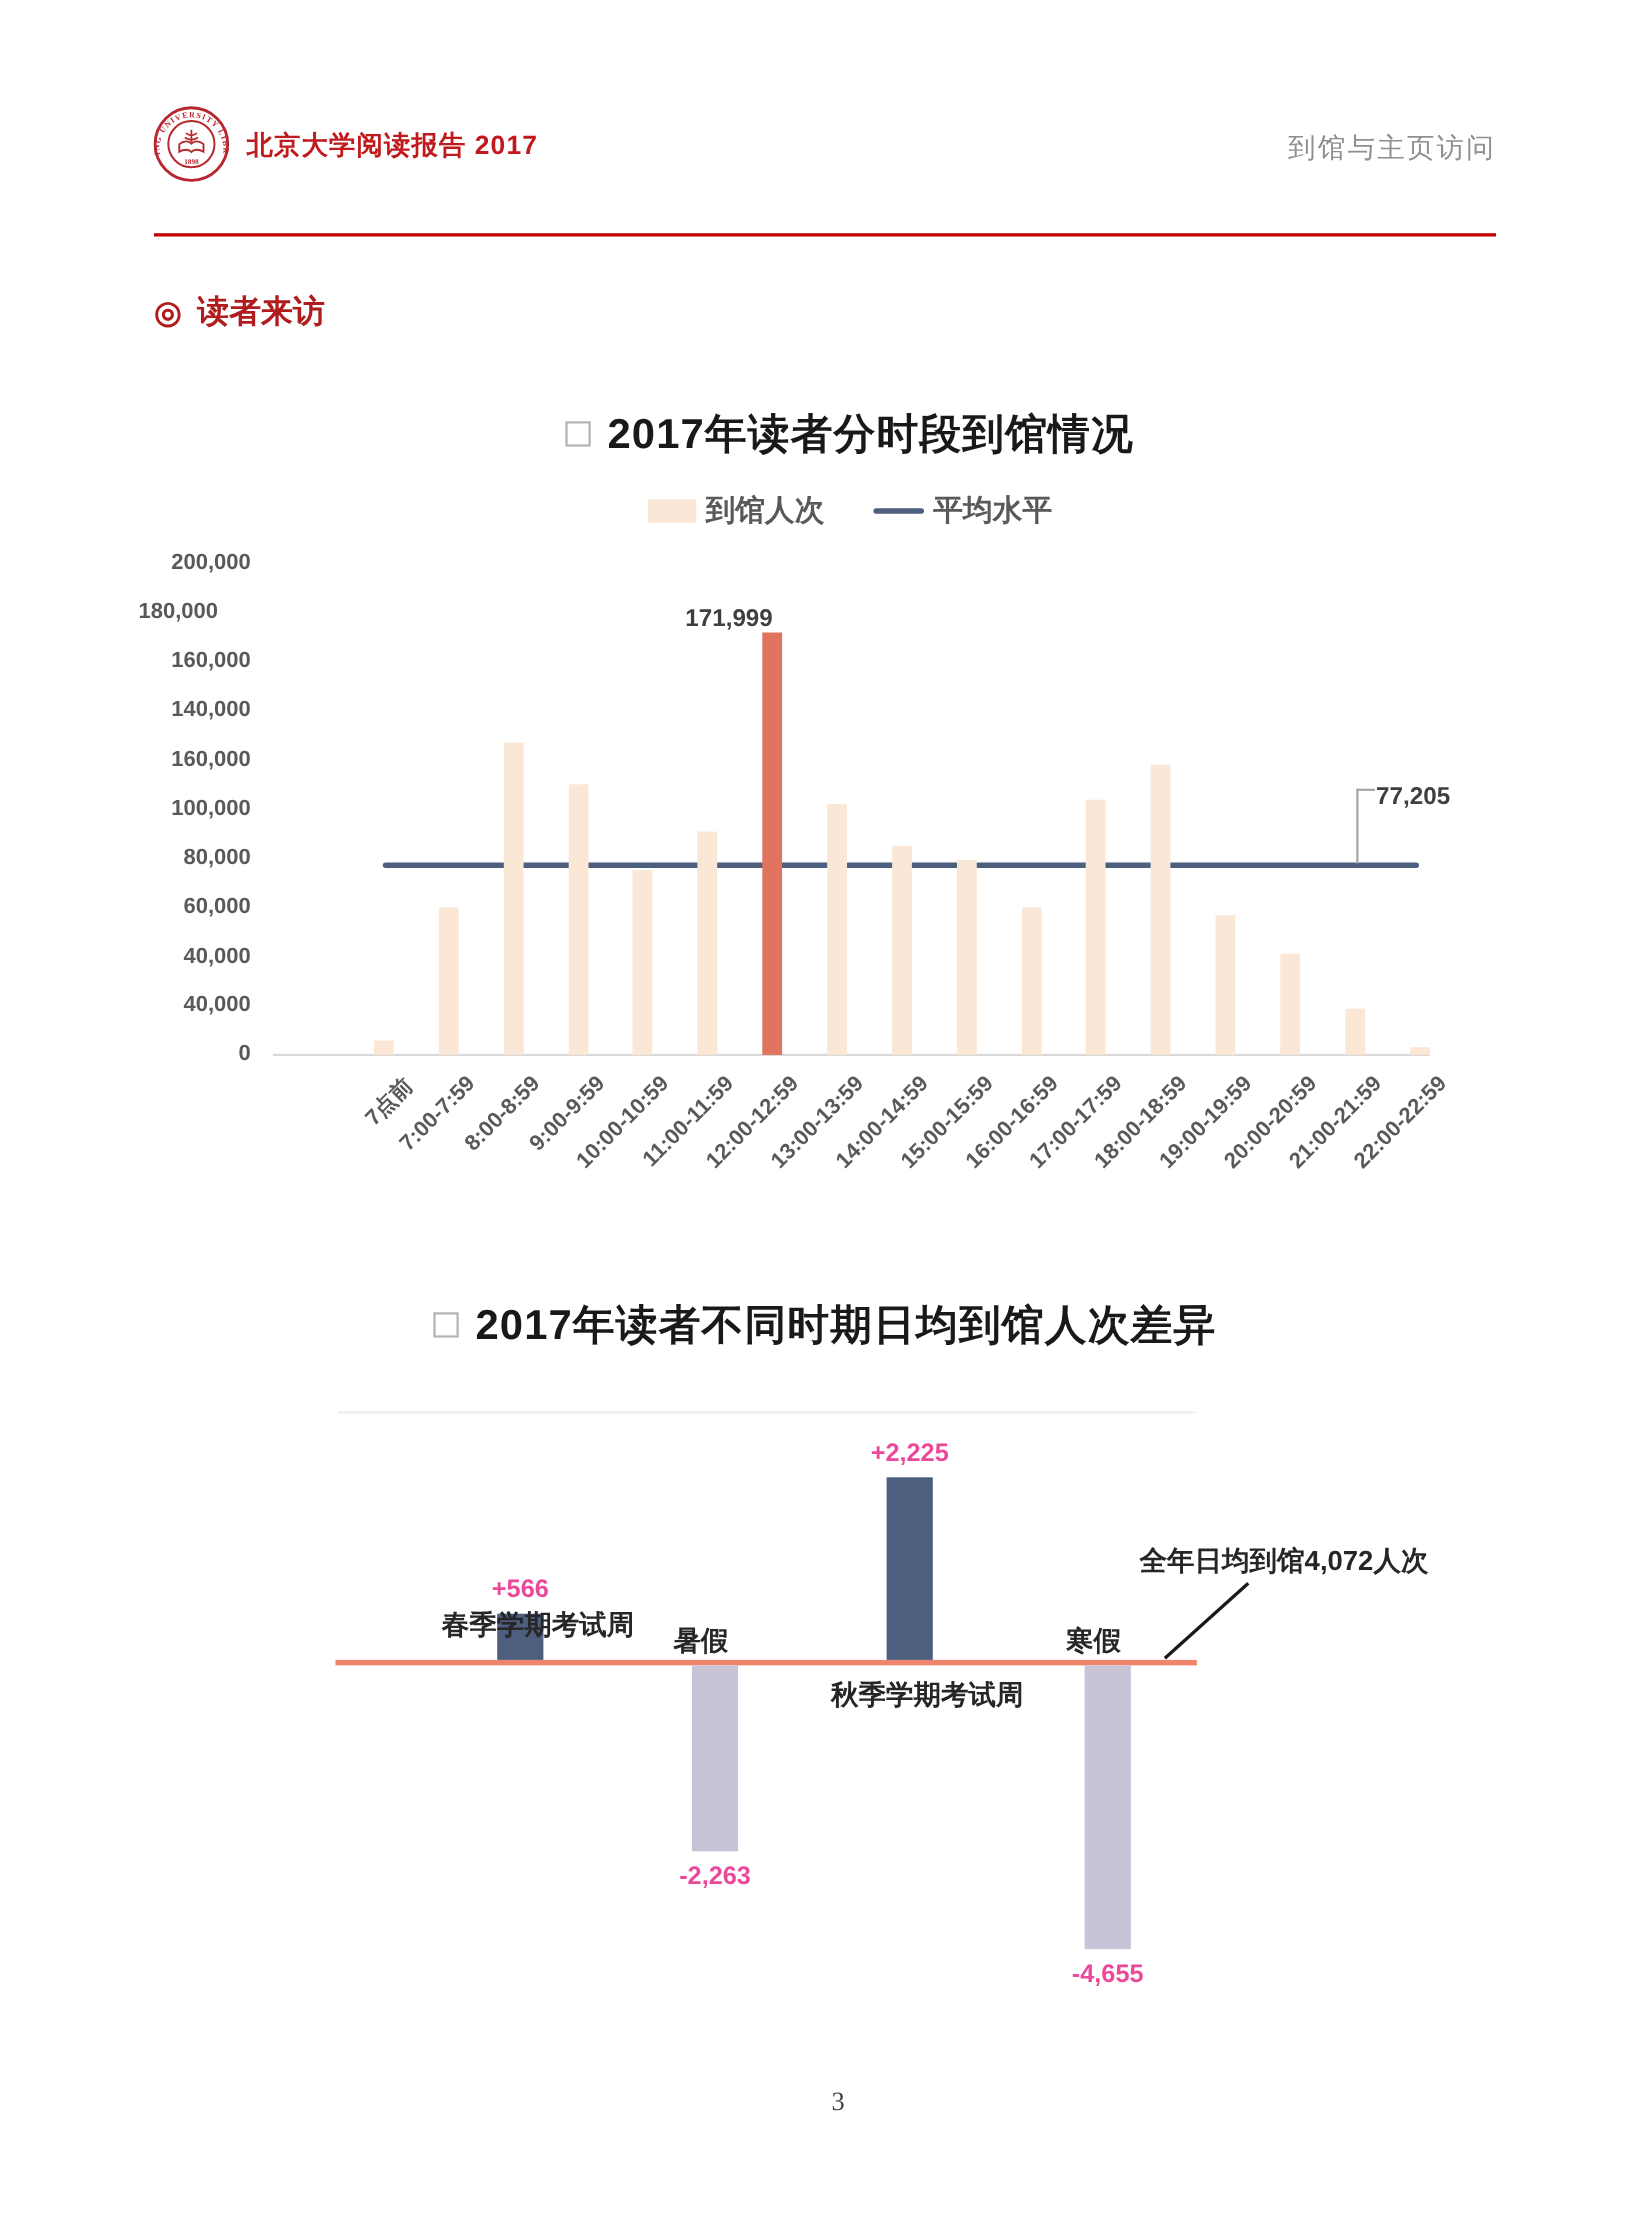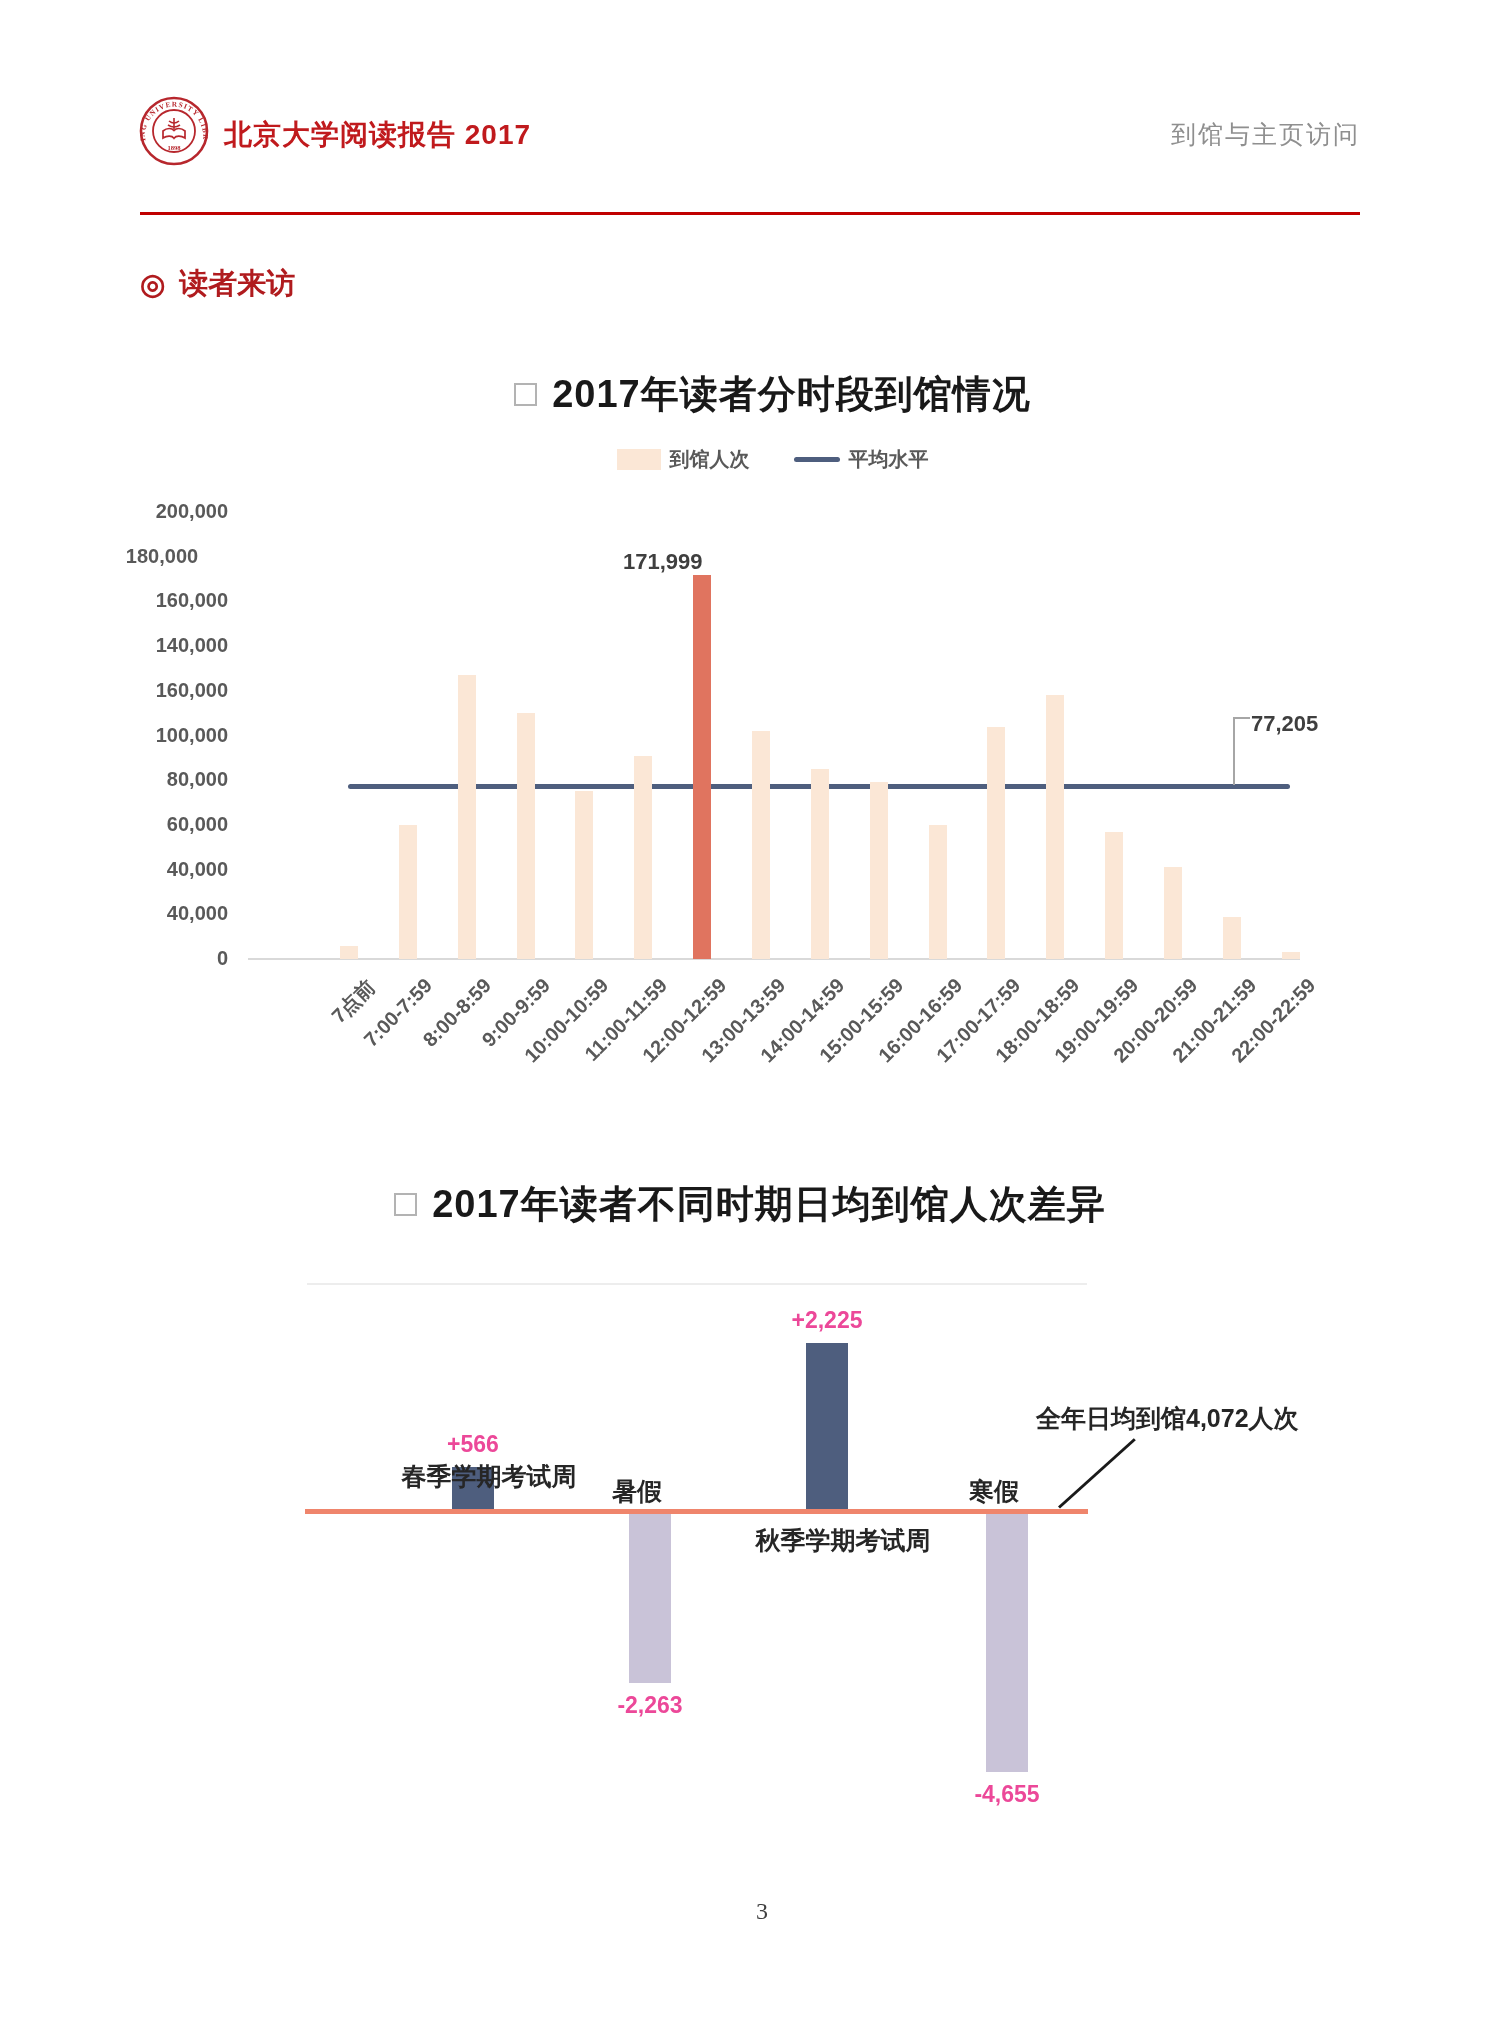--- a/index.html
+++ b/index.html
@@ -4,21 +4,21 @@
 <style>
   html,body{margin:0;padding:0;background:#fff;}
   .page{
     position:relative;width:1500px;height:2036px;background:#ffffff;overflow:hidden;
     font-family:"Liberation Sans", sans-serif;
   }
 
   
   .logo-svg{position:absolute;left:138px;top:95px;width:72px;height:72px;}
   .doc-title{
-    position:absolute;left:224px;top:116px;font-size:28px;font-weight:600;
+    position:absolute;left:224px;top:116px;font-size:24px;font-weight:600;
     color:#c01a1d;letter-spacing:1px;white-space:nowrap;
   }
   .header-right{
     position:absolute;right:140px;top:118px;font-size:25px;font-weight:500;
     color:#8f8f8f;letter-spacing:2px;white-space:nowrap;
   }
   .header-rule{position:absolute;left:140px;top:212px;width:1220px;height:3px;background:#c00000;}
 
   
   .section-heading{
@@ -29,21 +29,21 @@
   
   .chart-title-wrap{position:absolute;text-align:center;}
   .chart-title-inner{display:inline-flex;align-items:center;gap:15px;}
   .title-square{width:19px;height:19px;border:2.5px solid #b3b3b3;display:inline-block;flex:0 0 auto;}
   .chart-title-text{font-size:38px;font-weight:700;color:#191919;white-space:nowrap;letter-spacing:1px;}
 
   .legend-wrap{position:absolute;left:250px;top:446px;width:1045px;text-align:center;}
   .legend-inner{display:inline-flex;align-items:center;gap:9px;}
   .legend-swatch-bar{width:44px;height:21px;background:#fbe7d6;}
   .legend-swatch-line{width:46px;height:5px;background:#4e5e7e;border-radius:3px;}
-  .legend-label{font-size:20px;font-weight:600;color:#595959;white-space:nowrap;}
+  .legend-label{font-size:27px;font-weight:600;color:#595959;white-space:nowrap;}
   .legend-gap{width:26px;}
 
   
   .c1-ytick{position:absolute;left:96px;width:132px;text-align:right;font-size:20px;
     font-weight:600;color:#595959;}
   .c1-bar{position:absolute;width:18px;}
   .c1-baseline{position:absolute;left:248px;top:958px;width:1052px;height:2px;background:#d9d9d9;}
   .c1-avg{position:absolute;left:348px;top:784px;width:942px;height:5px;background:#4e5e7e;border-radius:3px;}
   .c1-peak-label{position:absolute;left:623px;top:549px;width:160px;text-align:left;
     font-size:22px;font-weight:700;color:#3f3f3f;}

